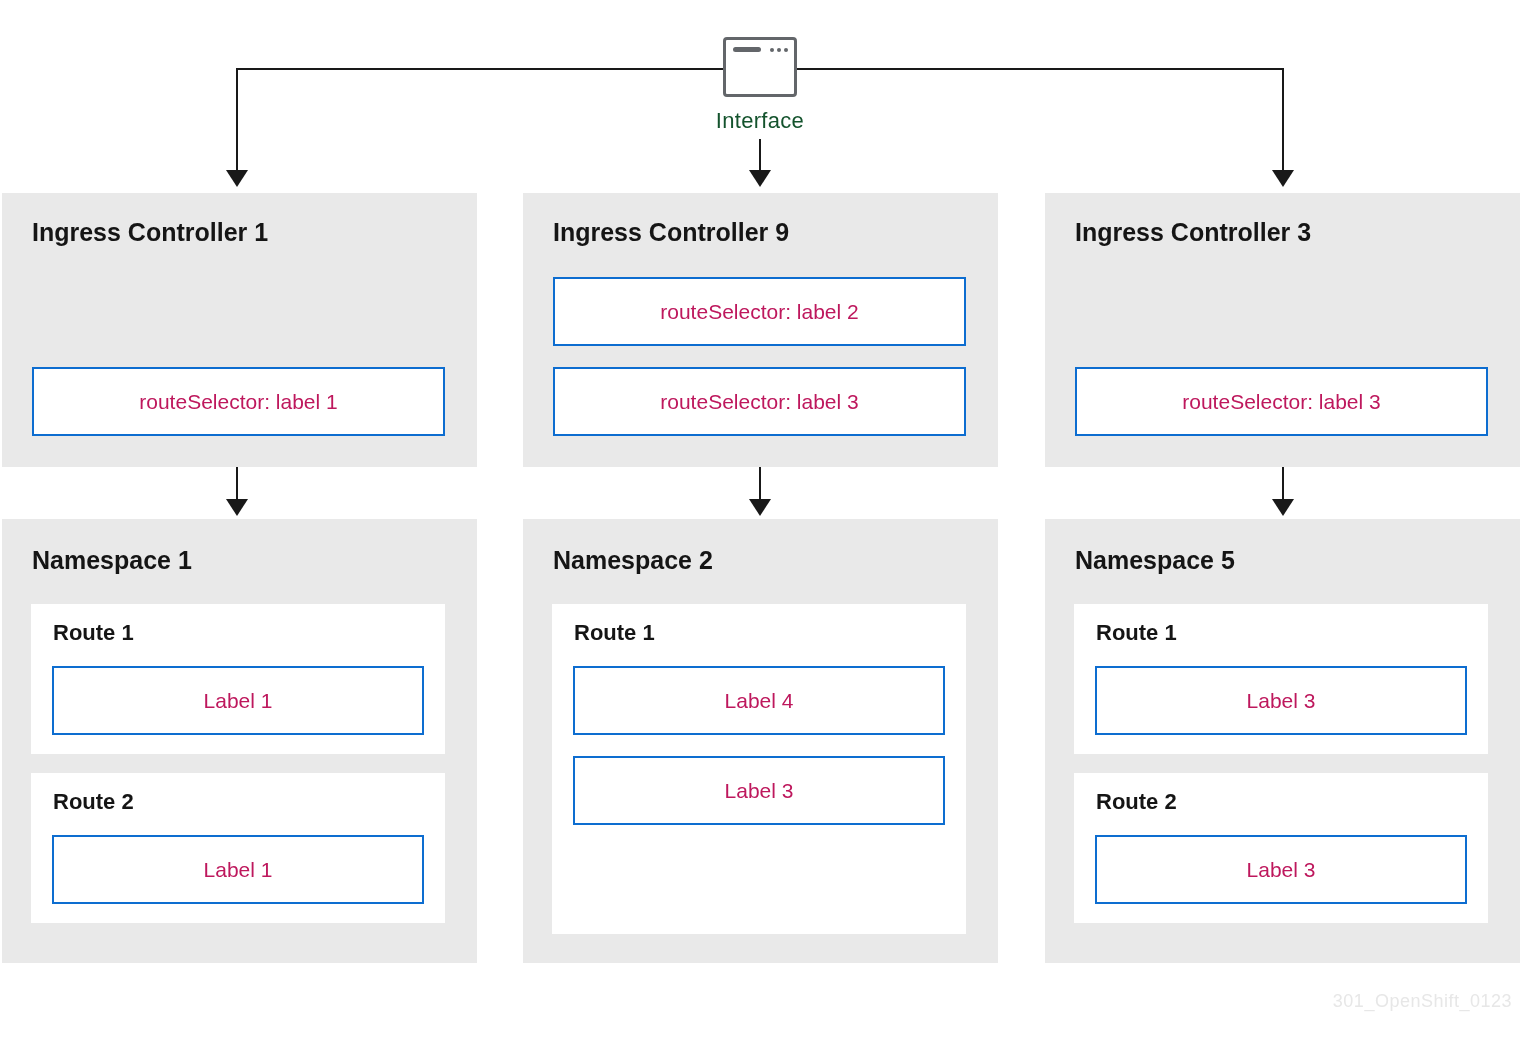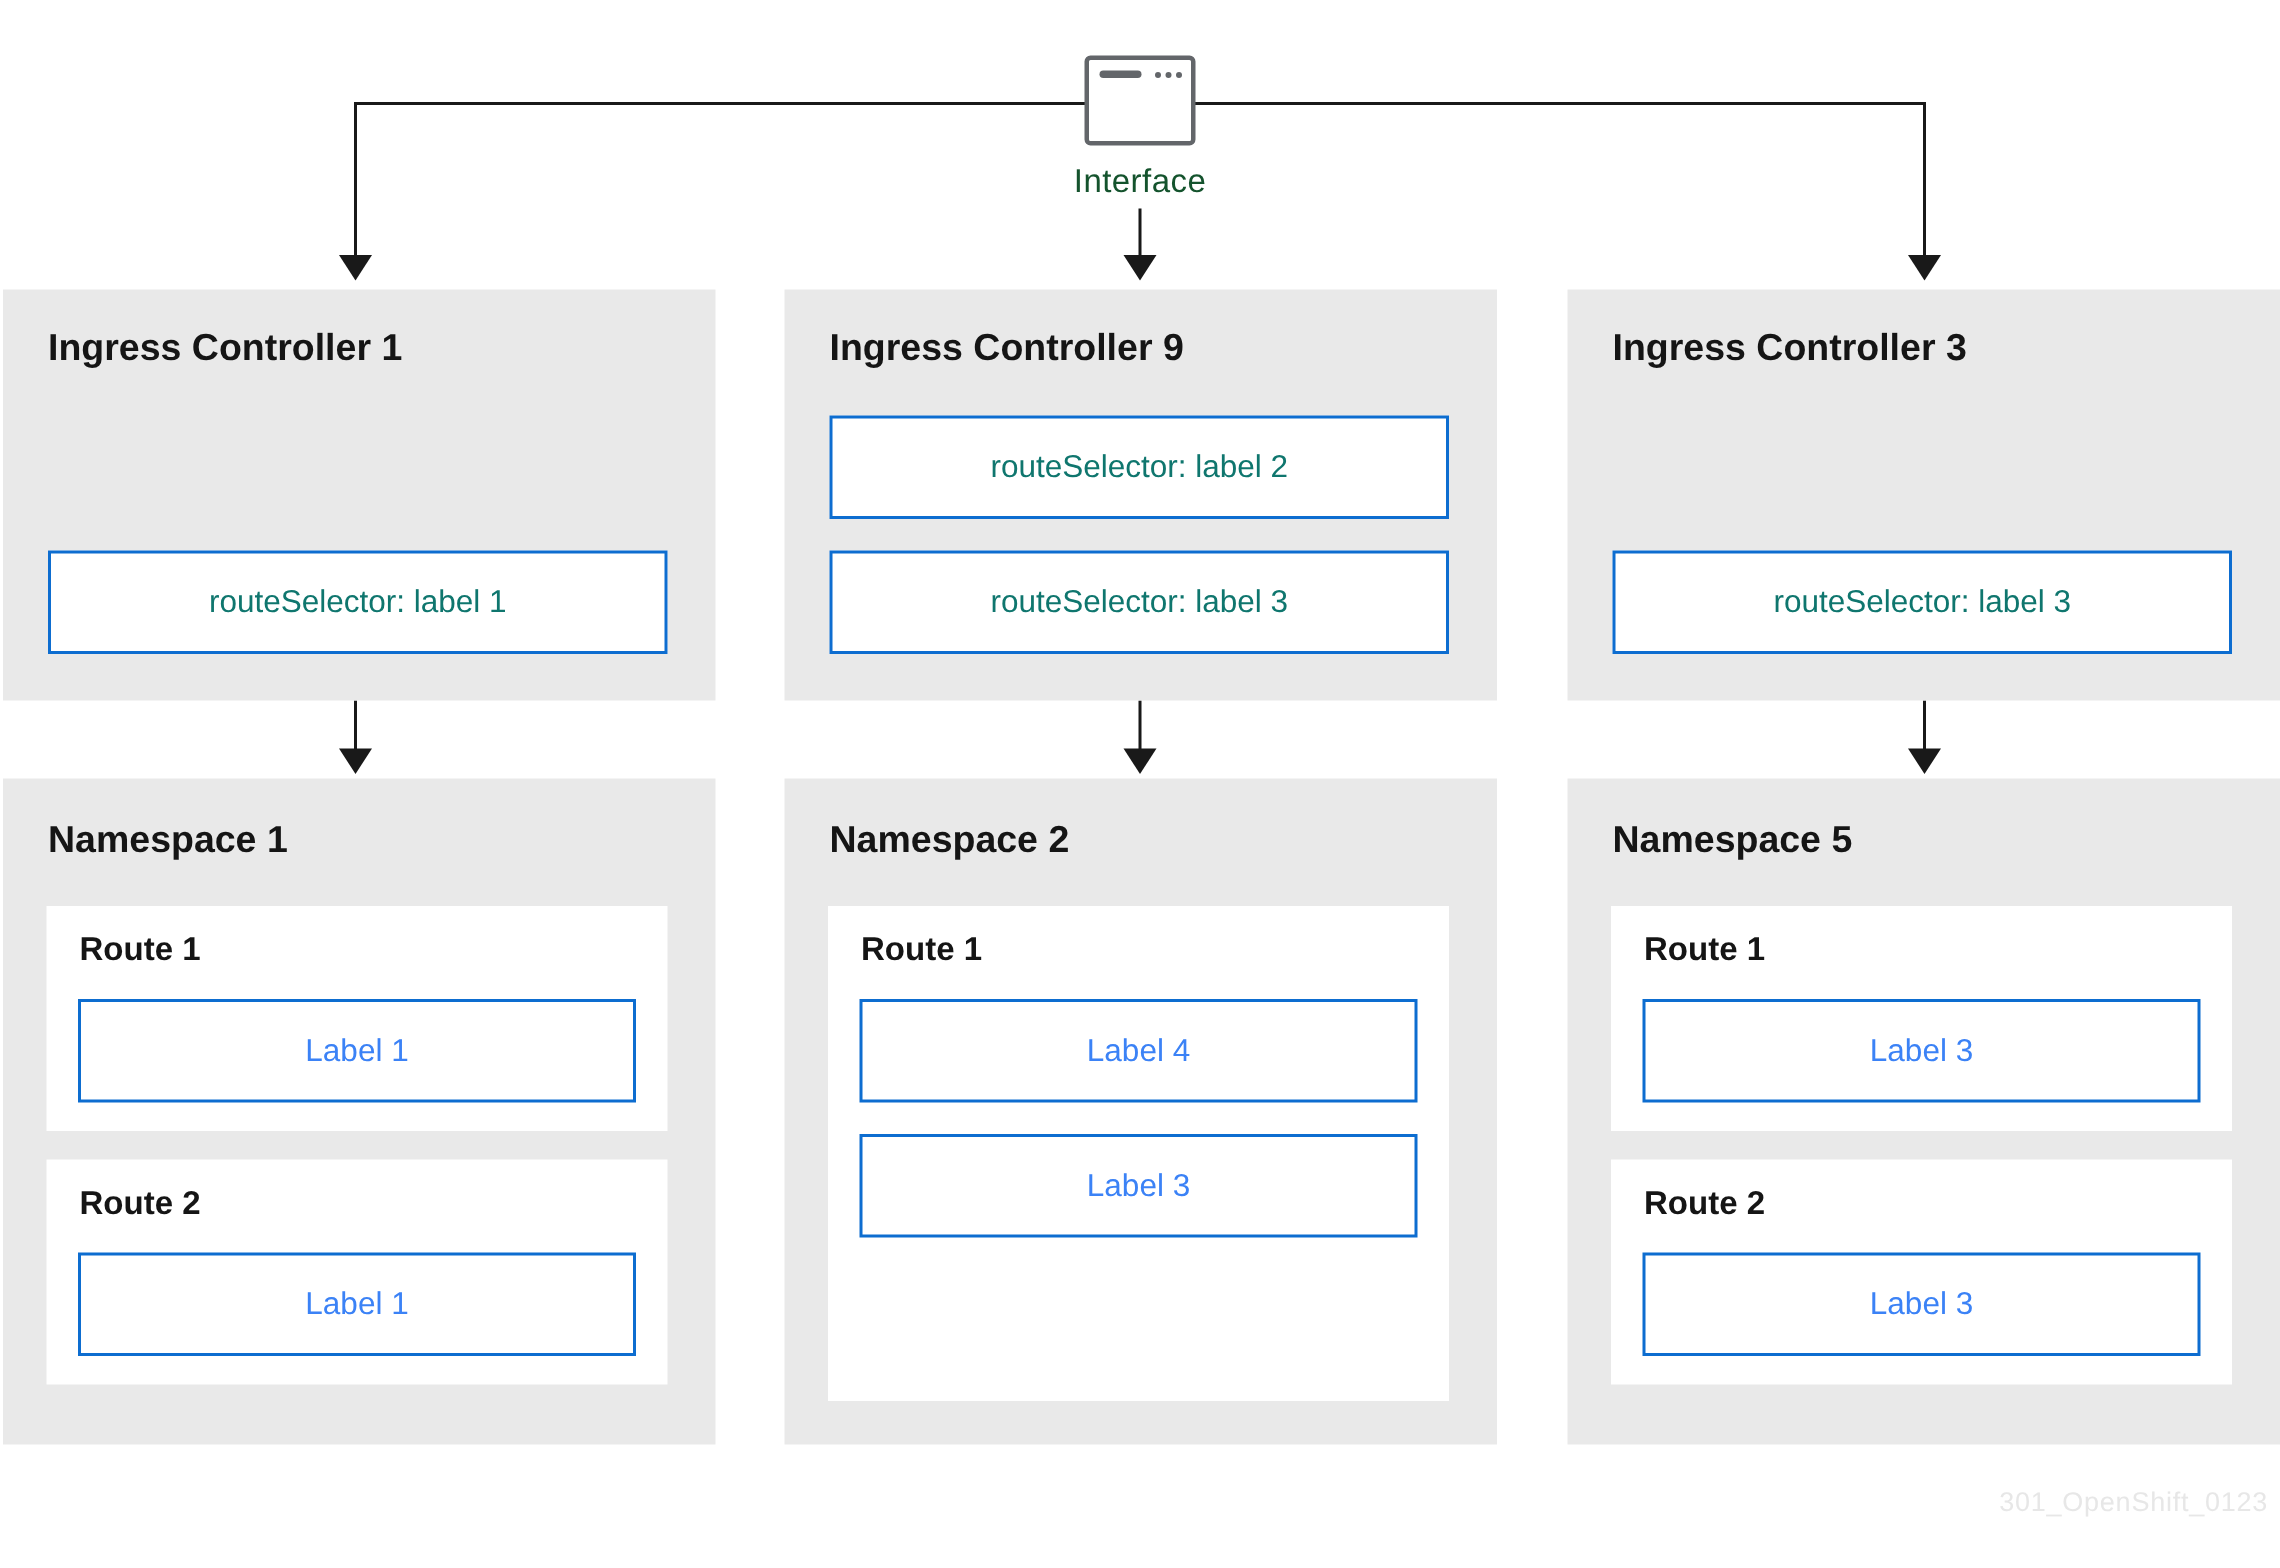--- a/index.html
+++ b/index.html
@@ -25,27 +25,27 @@
   .panel{position:absolute;width:475px;background:#e9e9e9;}
   .panel.ctrl{top:193px;height:274px;}
   .panel.ns{top:519px;height:444px;}
   .col-1{left:2px;} .col-2{left:523px;} .col-3{left:1045px;}
   .p-title{position:absolute;left:30px;font-size:25px;font-weight:bold;color:#151515;white-space:nowrap;}
   .panel.ctrl .p-title{top:25px;}
   .panel.ns .p-title{top:27px;}
   
   .sel-box{position:absolute;left:30px;width:413px;height:69px;box-sizing:border-box;
     background:#ffffff;border:2px solid #0d6dd0;display:flex;align-items:center;
-    justify-content:center;font-size:21px;color:#0f766e;}
+    justify-content:center;font-size:21px;color:#be185d;}
   
   .card{position:absolute;left:29px;width:414px;background:#ffffff;}
   .route-name{position:absolute;left:22px;top:16px;font-size:22px;font-weight:bold;color:#151515;}
   .label-box{position:absolute;left:21px;width:372px;height:69px;box-sizing:border-box;
     background:#ffffff;border:2px solid #0d6dd0;display:flex;align-items:center;
-    justify-content:center;font-size:21px;color:#3b82f6;}
+    justify-content:center;font-size:21px;color:#be185d;}
   .lb-1{top:62px;} .lb-2{top:152px;}
   .watermark{position:absolute;left:1100px;top:991px;width:412px;text-align:right;
     font-size:18px;color:#e7e7e7;letter-spacing:.5px;}
 </style>
 </head>
 <body>
 
 <div id="canvas">
 
   <div class="line" style="left:236px;top:68px;width:489px;height:2px;"></div>

